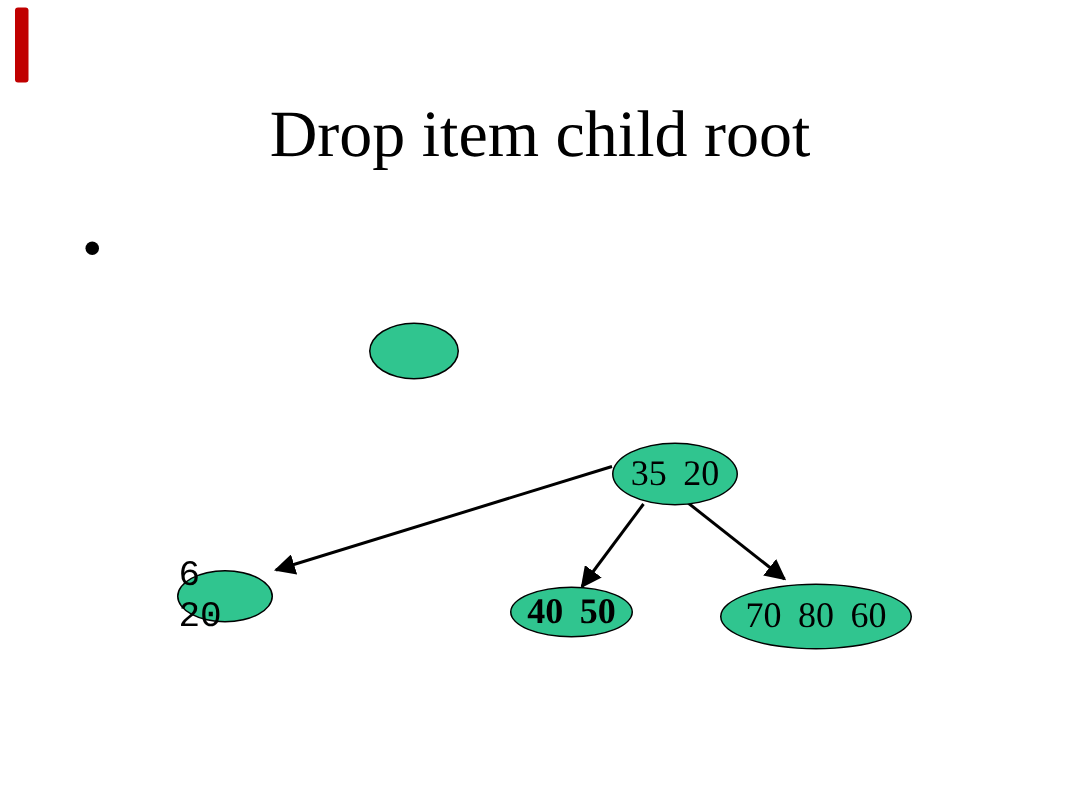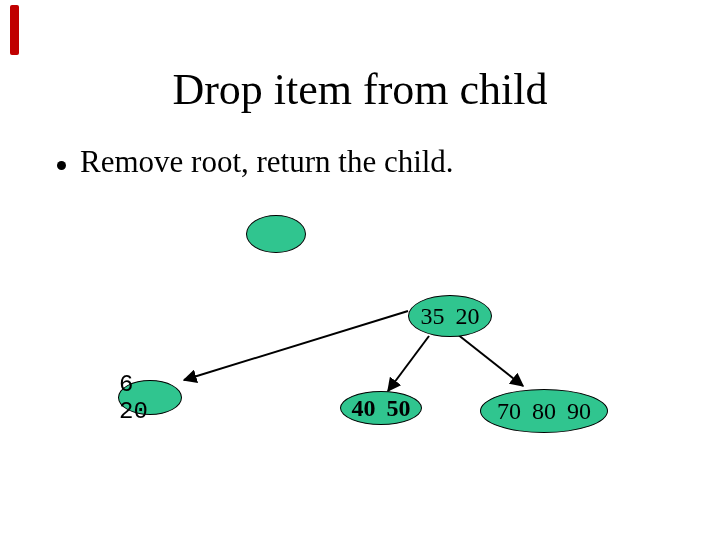--- a/index.html
+++ b/index.html
@@ -70,24 +70,23 @@
     pointer-events: none;
   }
 </style>
 </head>
 <body>
 
 <div class="slide">
 
   <div class="bookmark" style="background-color: rgb(192, 0, 0);"></div>
 
-  <div class="title">Drop item from child</div>
+  <div class="title">Drop item child root</div>
 
   <span class="bullet-dot"></span>
-  <div class="bullet-text">Remove root, return the child.</div>
 
   <svg class="arrows" viewBox="0 0 720 540" xmlns="http://www.w3.org/2000/svg">
     <defs>
       <marker id="ah" viewBox="0 0 10 10" refX="9" refY="5" markerWidth="7" markerHeight="7" orient="auto-start-reverse">
         <path d="M0,0 L10,5 L0,10 z" fill="#000"></path>
       </marker>
     </defs>
     <line x1="408" y1="311" x2="184" y2="380" stroke="#000" stroke-width="2" marker-end="url(#ah)"></line>
     <line x1="429" y1="336" x2="388" y2="391" stroke="#000" stroke-width="2" marker-end="url(#ah)"></line>
     <line x1="452" y1="330" x2="523" y2="386" stroke="#000" stroke-width="2" marker-end="url(#ah)"></line>
@@ -103,16 +102,16 @@
 
   <div class="node node-left" style="background-color: rgb(48, 197, 143);">
     <span>6 20</span>
   </div>
 
   <div class="node node-middle" style="background-color: rgb(48, 197, 143);">
     <span>40 50</span>
   </div>
 
   <div class="node node-right" style="background-color: rgb(48, 197, 143);">
-    <span>70 80 90</span>
+    <span>70 80 60</span>
   </div>
 
 </div>
 
 </body></html>

